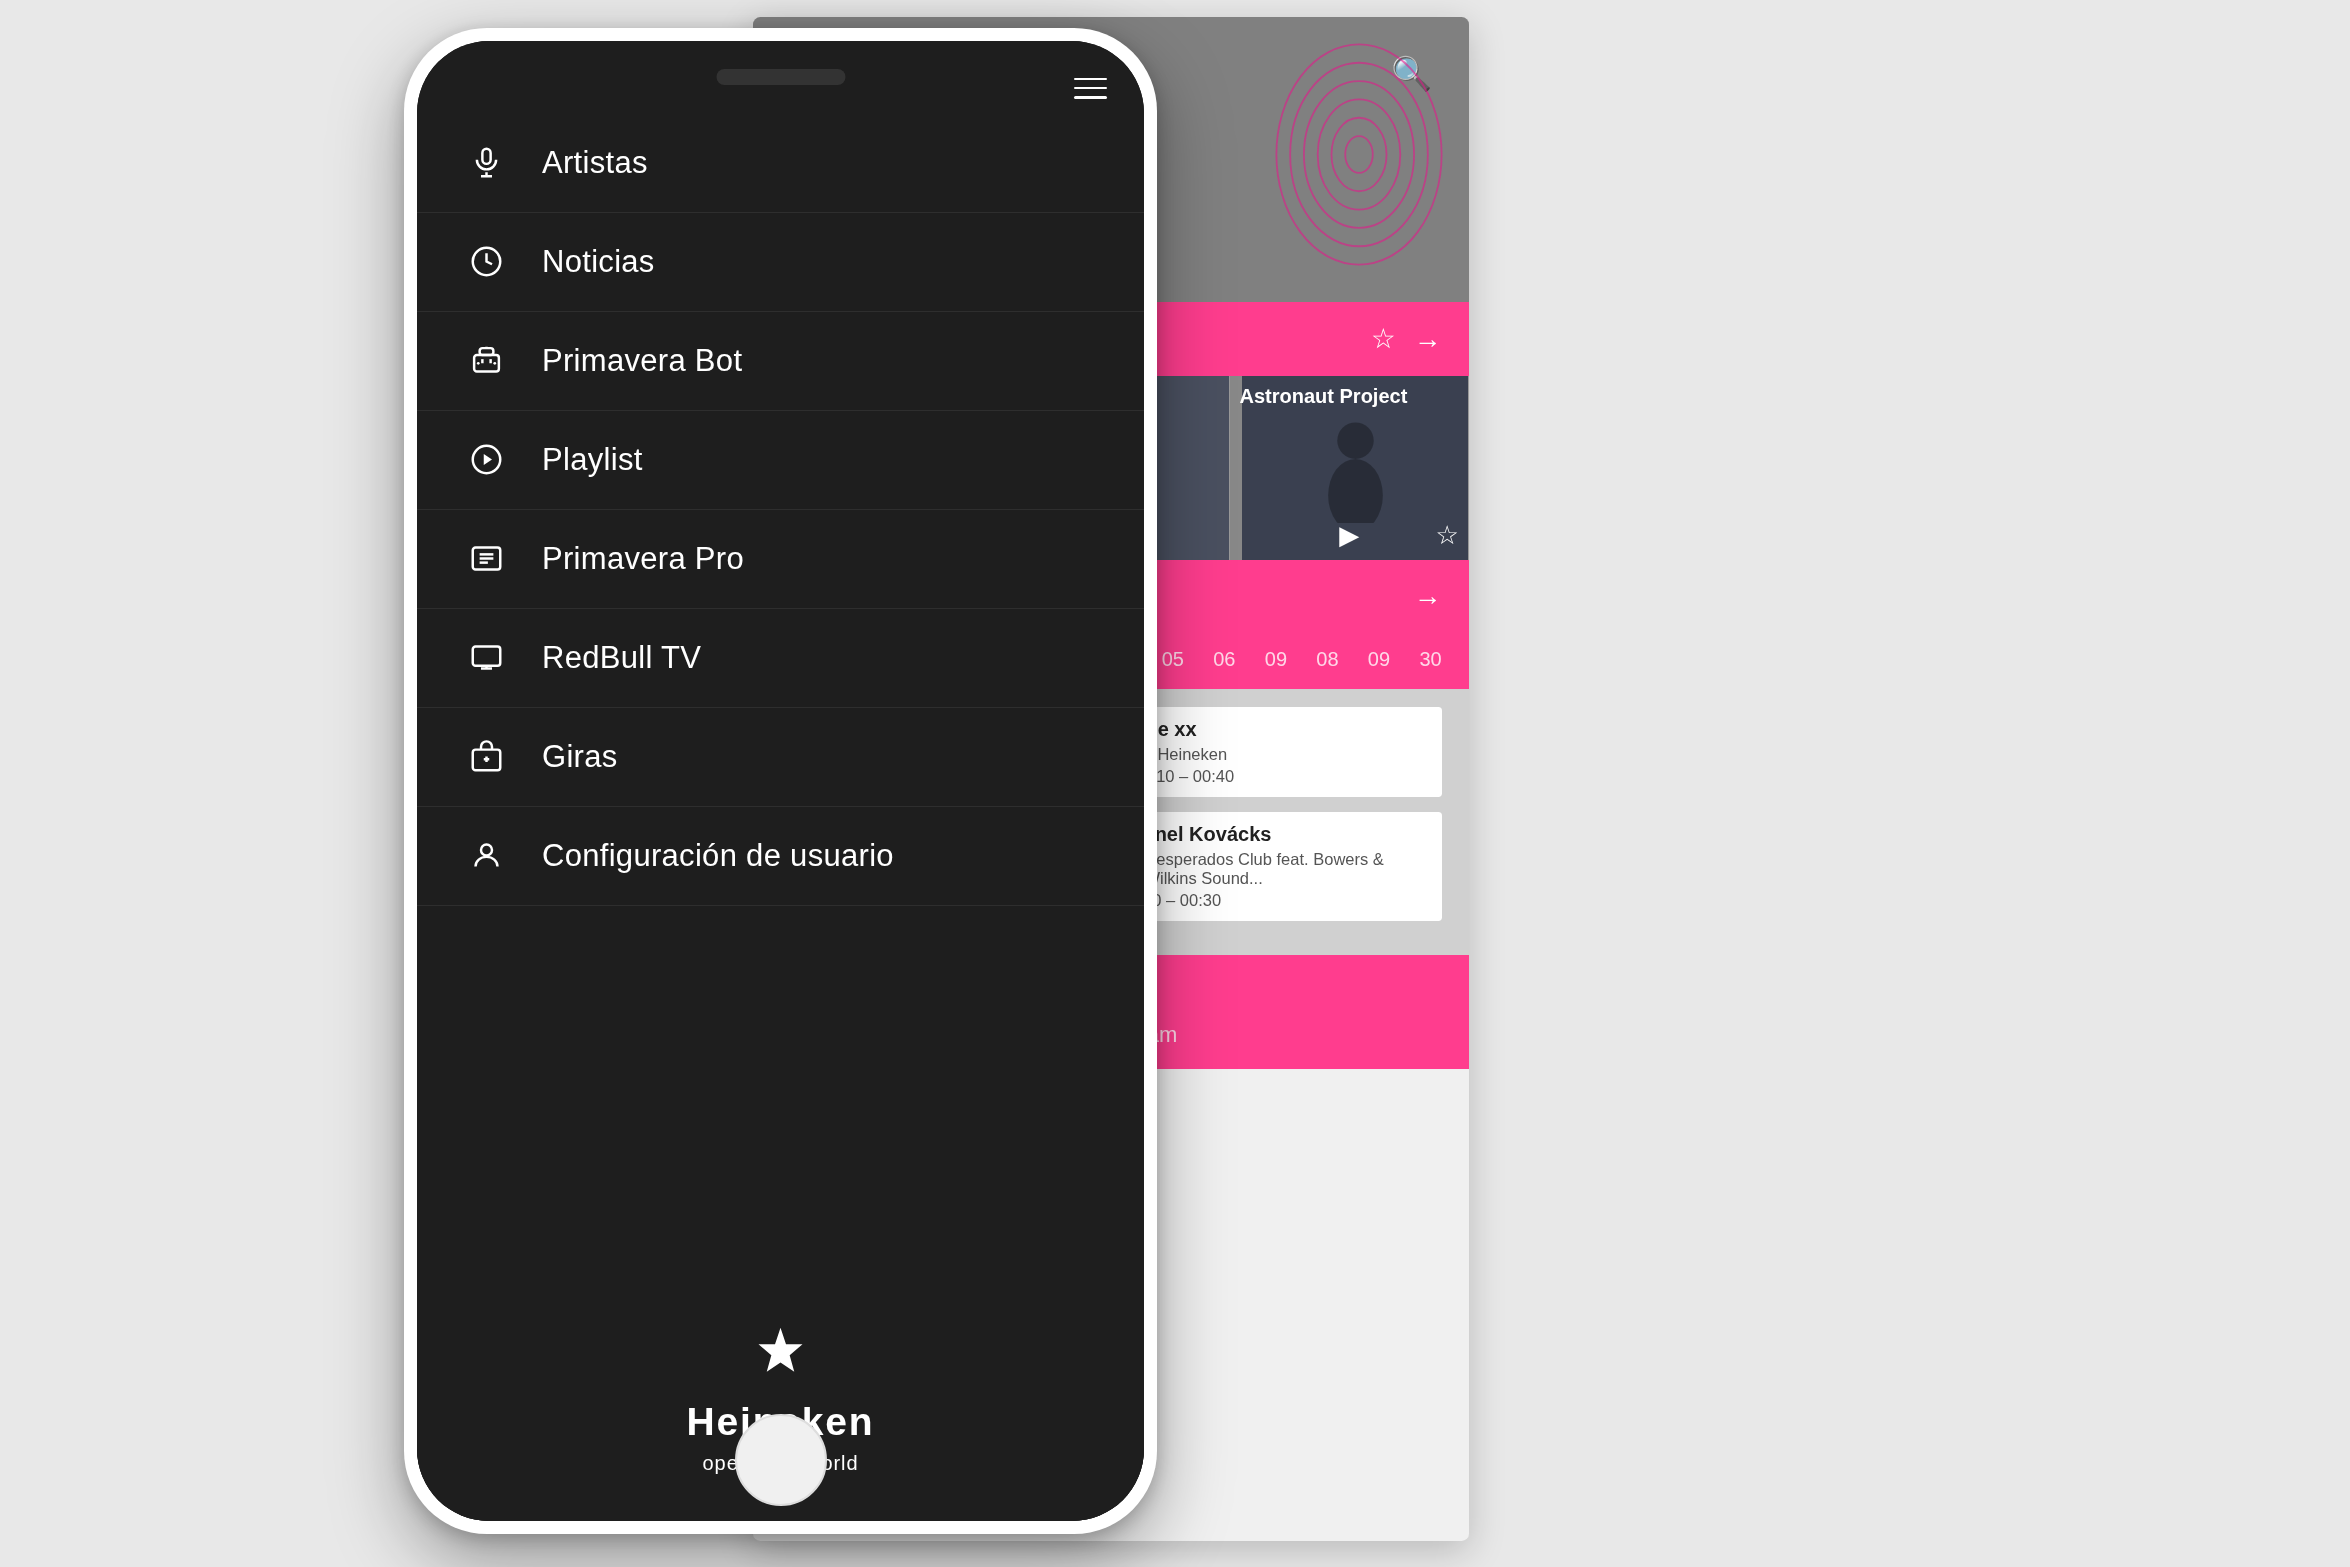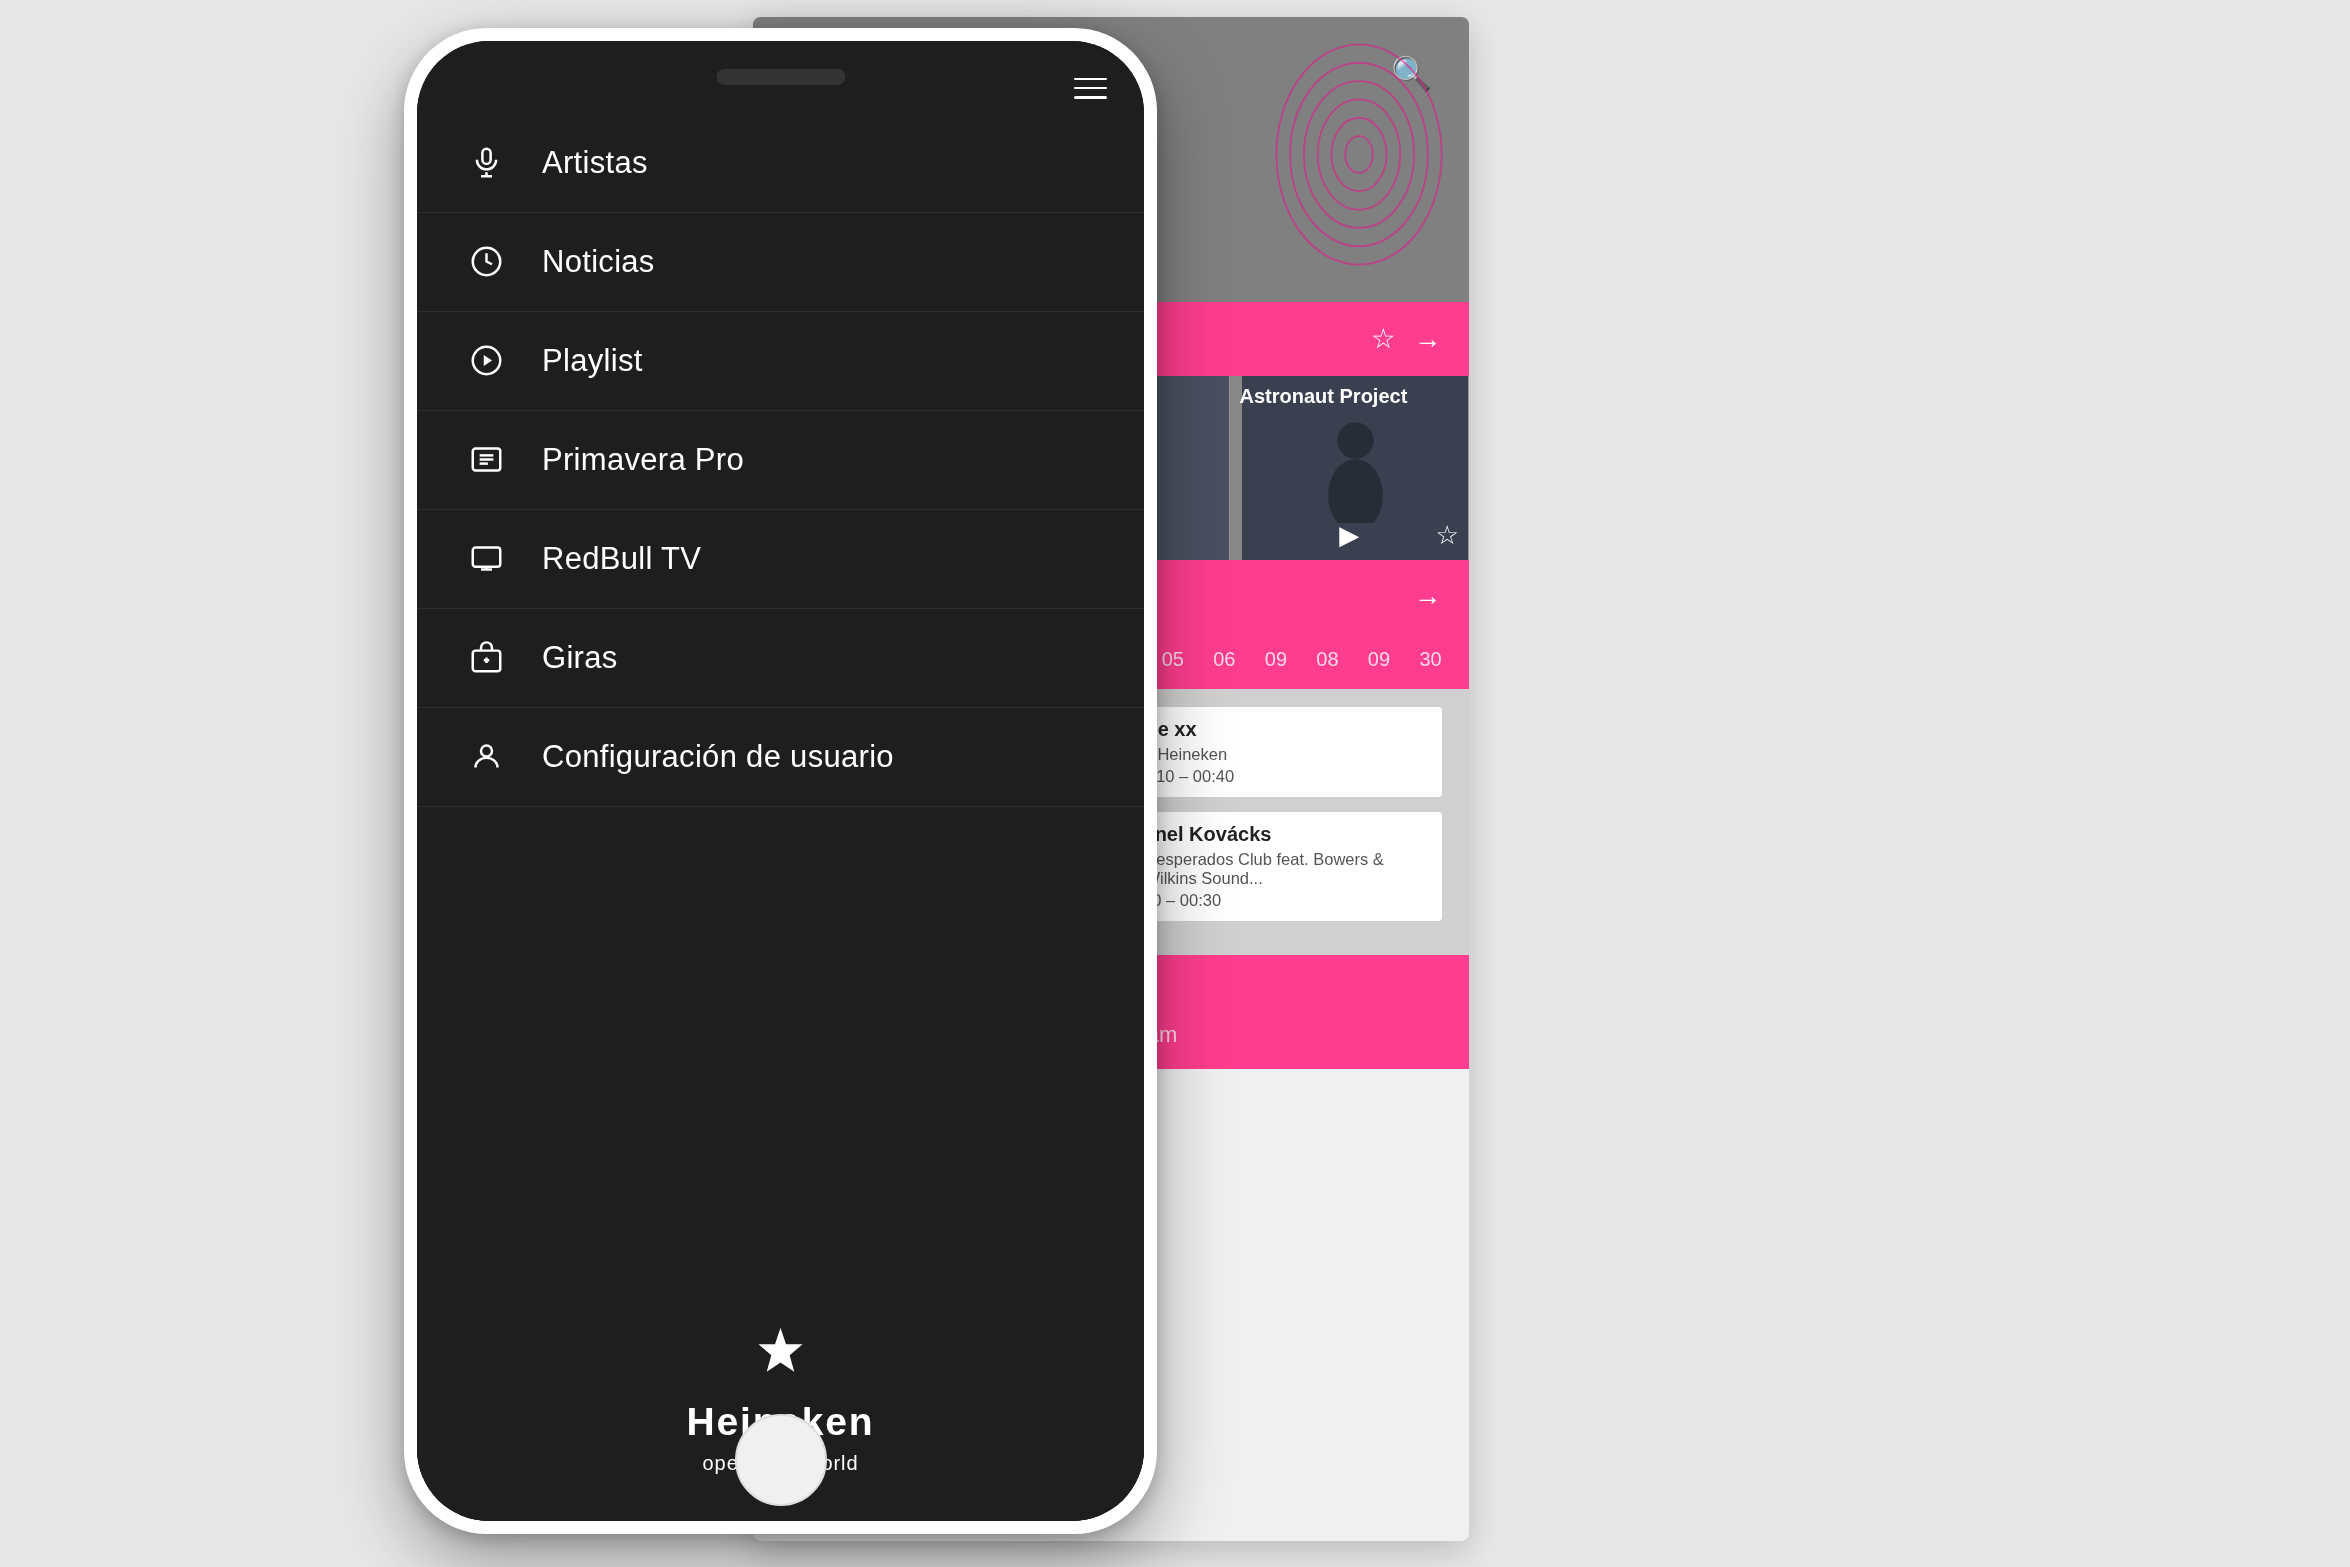--- a/index.html
+++ b/index.html
@@ -596,20 +596,34 @@
                   <circle cx="12" cy="12" r="10"></circle>
                   <polyline points="12 6 12 12 16 14"></polyline>
                 </svg>
             </div>
             <span class="menu-item-label">Noticias</span>
           </div>
 
 
 
 
+          <div class="menu-item">
+            <div class="menu-item-icon">
+              <svg viewBox="0 0 24 24">
+                  <rect x="3" y="8" width="18" height="12" rx="2"></rect>
+                  <line x1="9" y1="11" x2="9" y2="14"></line>
+                  <line x1="15" y1="11" x2="15" y2="14"></line>
+                  <rect x="7" y="3" width="10" height="5" rx="2"></rect>
+                  <line x1="12" y1="3" x2="12" y2="2"></line>
+                  <circle cx="6" cy="14" r="1" fill="white" stroke="none"></circle>
+                  <circle cx="18" cy="14" r="1" fill="white" stroke="none"></circle>
+                </svg>
+            </div>
+            <span class="menu-item-label">Primavera Bot</span>
+          </div>
 
           <div class="menu-item">
             <div class="menu-item-icon">
               <svg viewBox="0 0 24 24">
                   <circle cx="12" cy="12" r="10"></circle>
                   <polygon points="10 8 16 12 10 16 10 8" fill="white" stroke="none"></polygon>
                 </svg>
             </div>
             <span class="menu-item-label">Playlist</span>
           </div>

